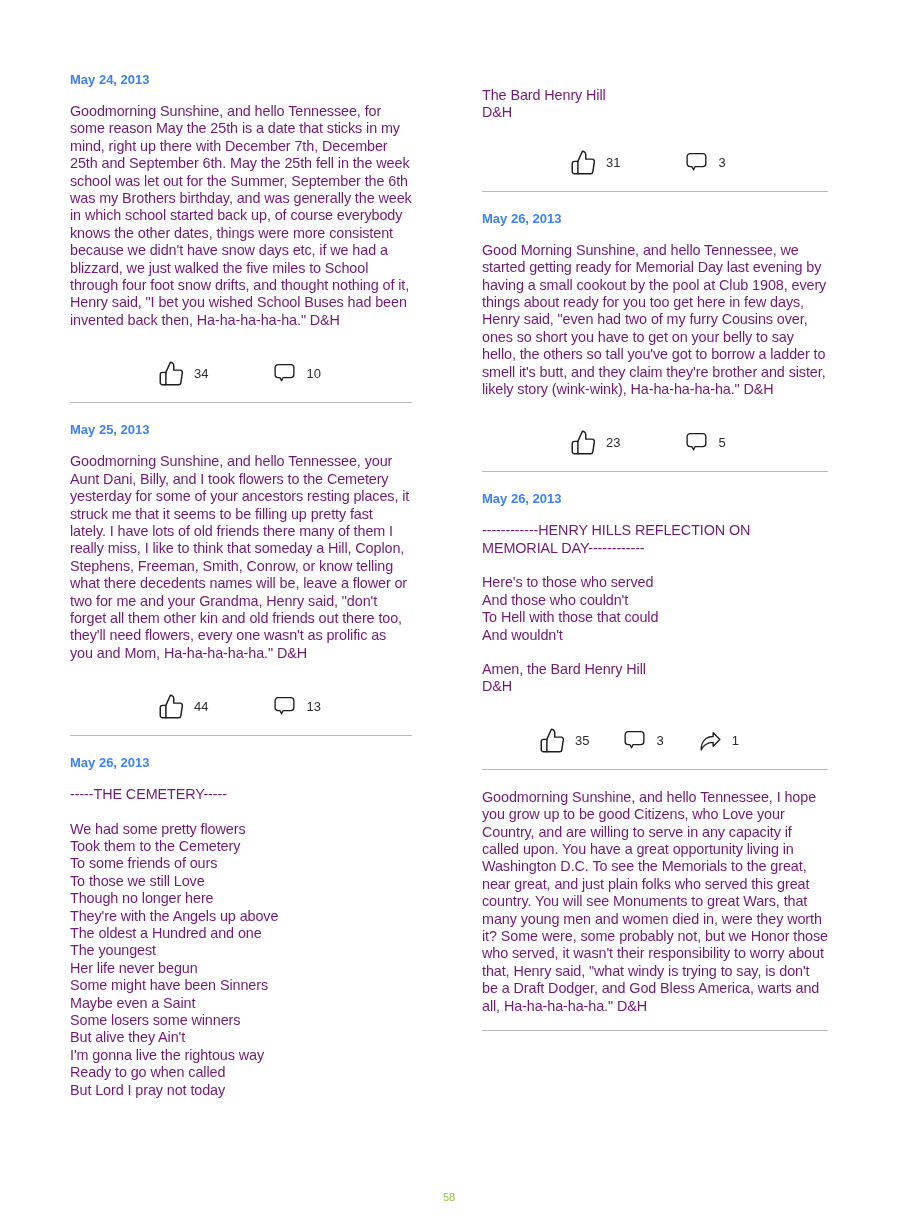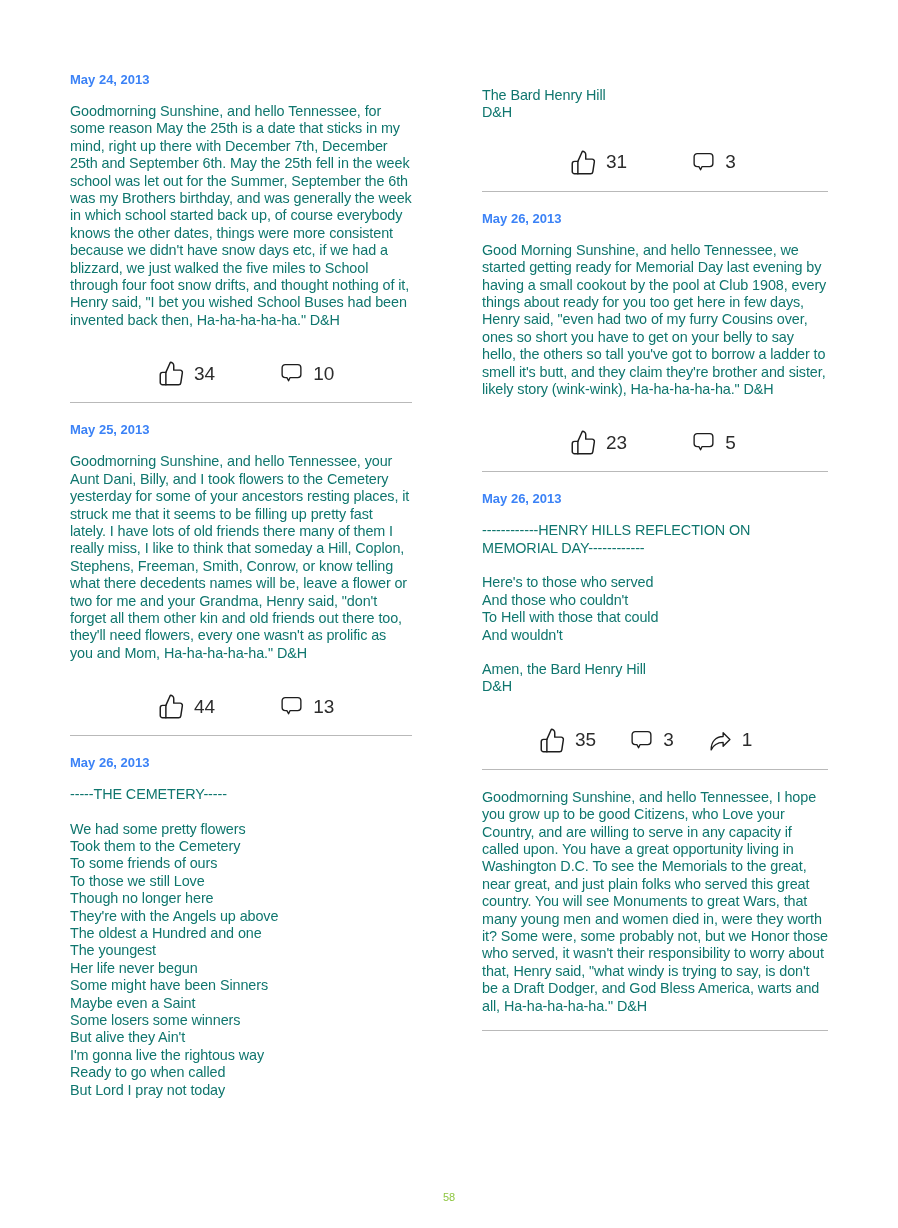--- a/index.html
+++ b/index.html
@@ -16,32 +16,32 @@
   .col-left  { width:342px; margin-left:70px; padding-top:72px; }
   .col-right { width:346px; margin-left:70px; padding-top:87px; }
 
   .post { margin:0; }
   .post-date {
     font-size:13px; font-weight:bold; color:#3b82f6;
     margin:0 0 16px 0;
   }
   .post-body, .post-title, .signature {
     font-size:14.4px; line-height:17.4px; letter-spacing:-0.1px;
-    white-space:pre-line; margin:0; color:#0f766e;
+    white-space:pre-line; margin:0; color:#701a75;
   }
   .post-title { margin:0 0 17px 0; }
   .signature  { margin-top:17px; }
 
   .stats { display:flex; align-items:center; margin:31px 0 0 88px; }
   .stats.tight { margin-top:27px; }
   .stat { display:flex; align-items:center; }
   .stat + .stat { margin-left:64px; }
   .stats.three { margin-left:57px; }
   .stats.three .stat + .stat { margin-left:33px; }
-  .count { font-size:19px; color:#2c2c2c; margin-left:9px; }
+  .count { font-size:13px; color:#2c2c2c; margin-left:9px; }
 
   svg.glyph {
     display:block; fill:none; stroke:#1d1d1d;
     stroke-width:1.3; stroke-linejoin:round; stroke-linecap:round;
   }
 
   .rule { border:0; border-top:1px solid #b9b9b9; margin:15px 0 19px 0; }
 
   .page-number {
     position:absolute; top:1191px; left:0; width:898px;

